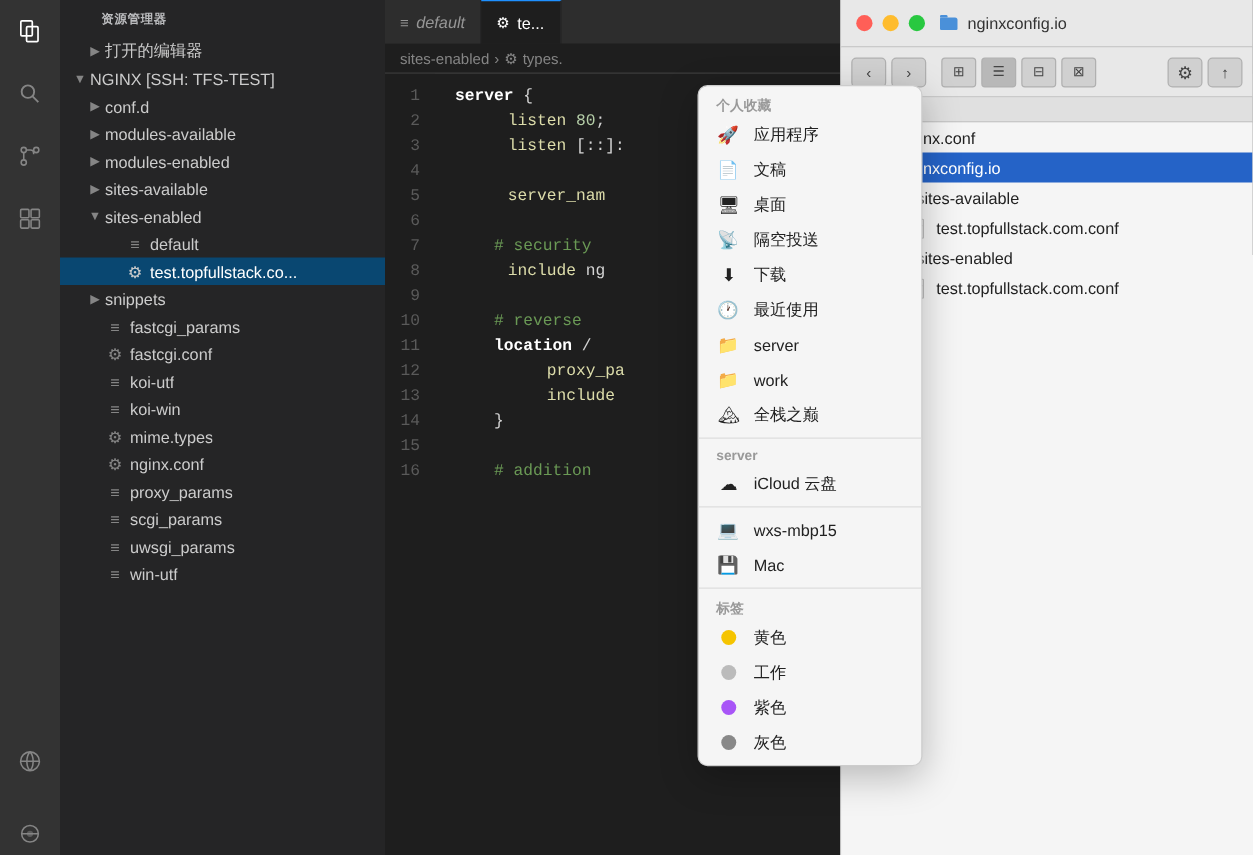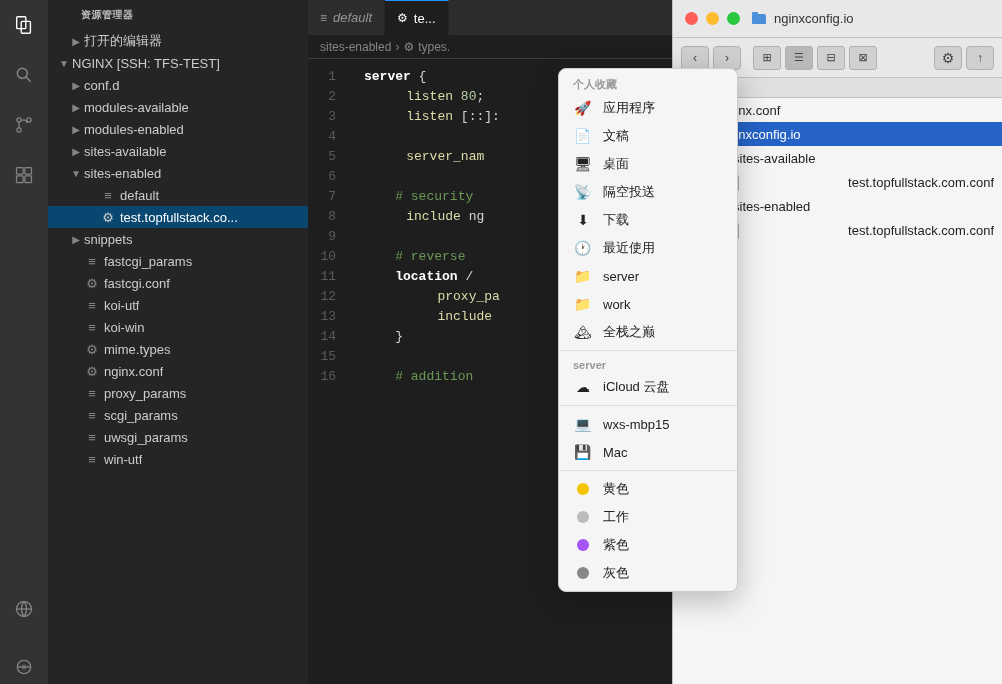--- a/index.html
+++ b/index.html
@@ -338,21 +338,21 @@
     .file-icon::before {
       content: '';
       position: absolute;
       top: 0; right: 0;
       width: 4px; height: 4px;
       background: #ddd;
       border-left: 1px solid #aaa;
       border-bottom: 1px solid #aaa;
     }
     .indent-fi-1 { padding-left: 20px; }
-    .indent-fi-2 { padding-left: 36px; text-align: right; }
+    .indent-fi-2 { padding-left: 36px; }
 
     
     .dropdown-menu {
       position: fixed;
       left: 558px;
       top: 68px;
       width: 180px;
       background: #f5f5f5;
       border: 1px solid #ccc;
       border-radius: 8px;
@@ -651,20 +651,21 @@
   <div class="menu-item">
     <div class="menu-item-icon">💻</div>
     <span>wxs-mbp15</span>
   </div>
   <div class="menu-item">
     <div class="menu-item-icon">💾</div>
     <span>Mac</span>
   </div>
 
   <div class="menu-divider"></div>
+  <div class="menu-section-title">标签</div>
   <div class="menu-item">
     <div class="menu-item-icon">
         <span style="width:12px;height:12px;border-radius:50%;background:#f5c400;display:inline-block;"></span>
       </div>
     <span>黄色</span>
   </div>
   <div class="menu-item">
     <div class="menu-item-icon">
         <span style="width:12px;height:12px;border-radius:50%;background:#bbb;display:inline-block;"></span>
       </div>

